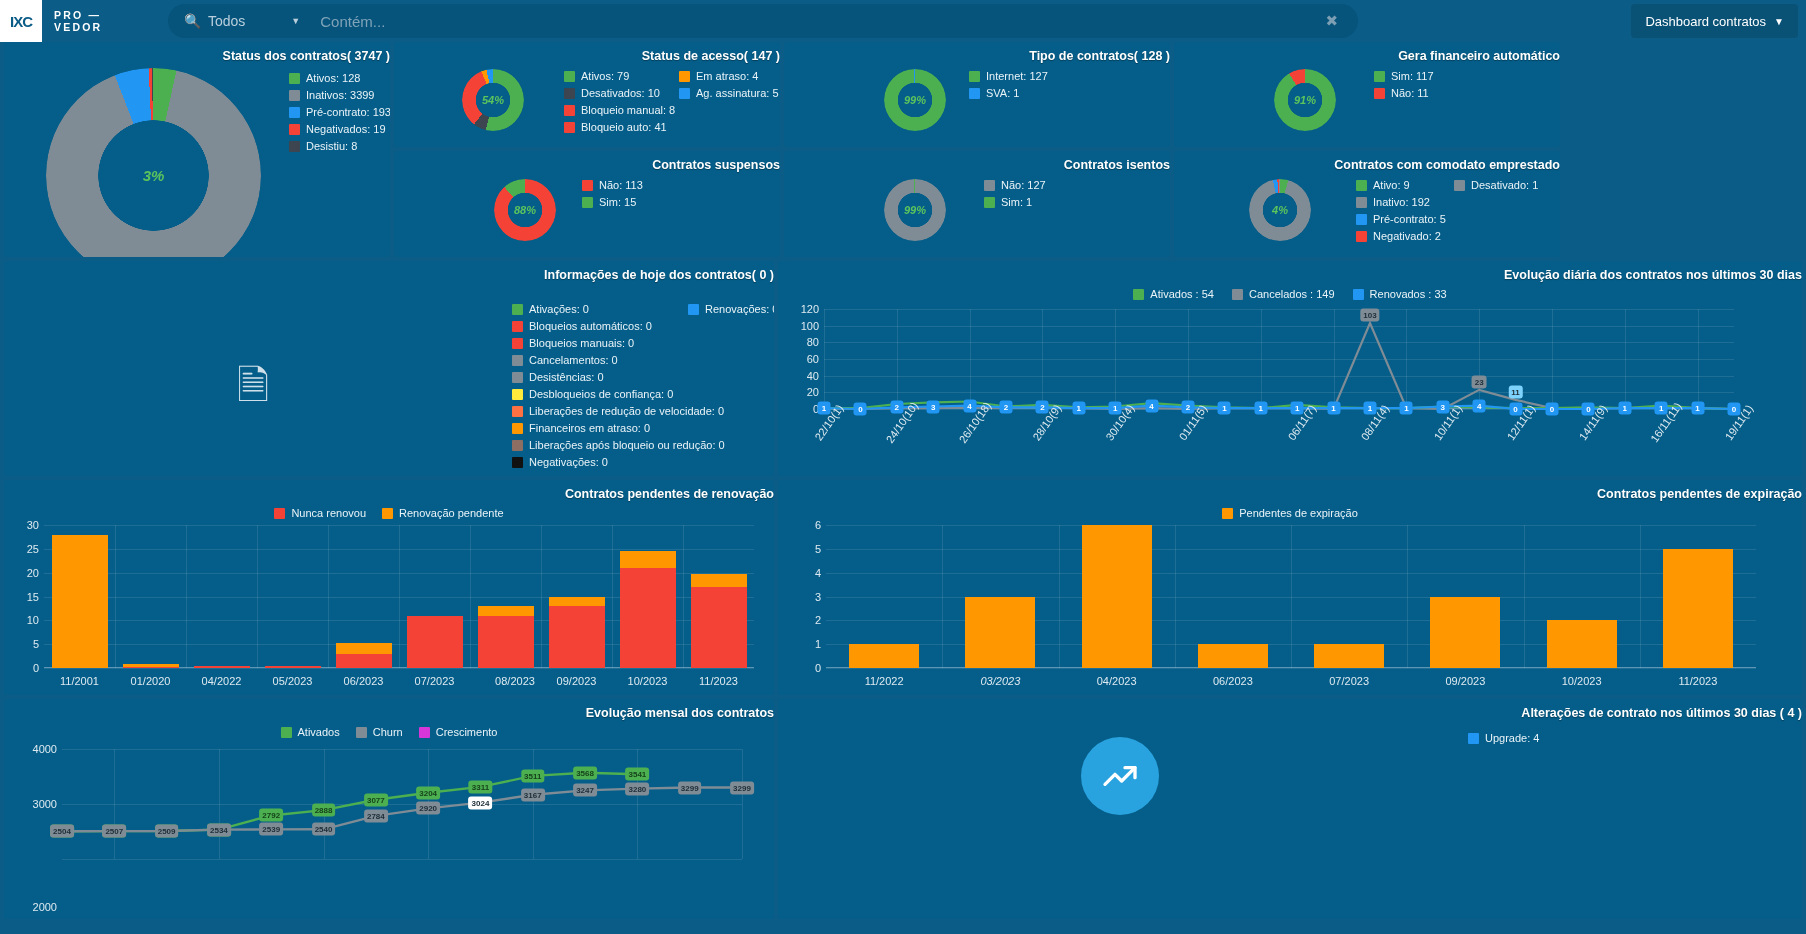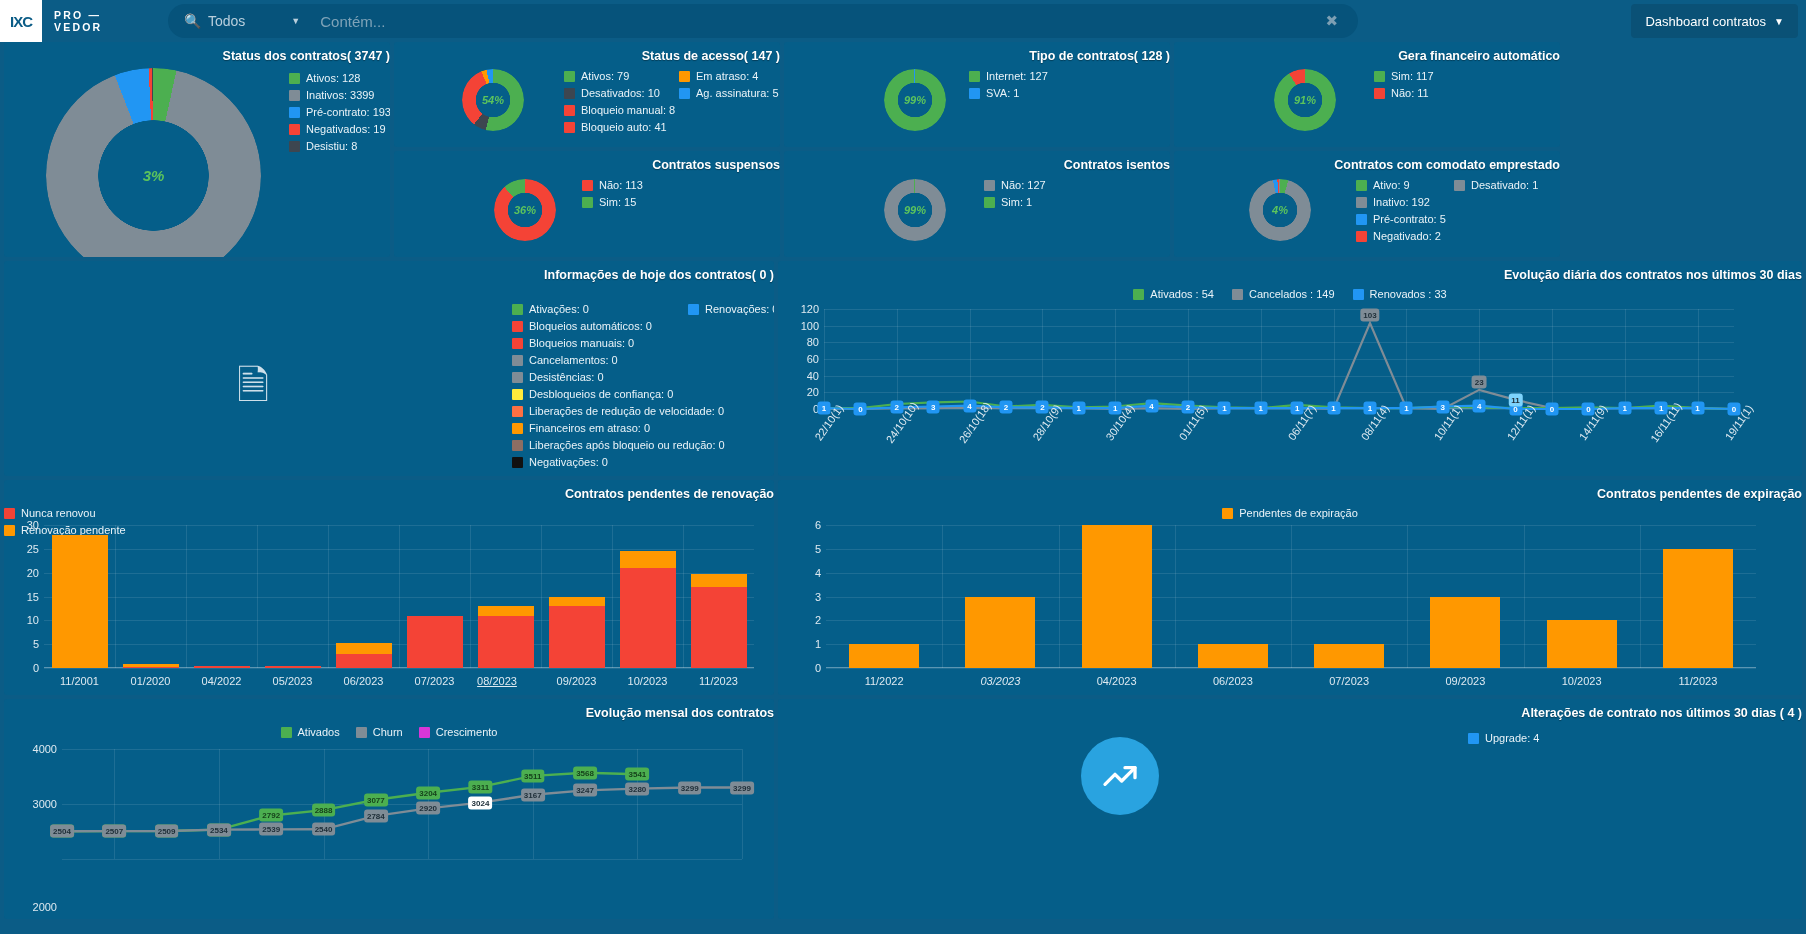--- a/index.html
+++ b/index.html
@@ -260,21 +260,21 @@
                 <span>Não: 11</span>
               </div>
             </div>
           </div>
         </div>
         <div class="row">
           <div class="panel" style="width: 386px; height: 106px;">
             <div class="panel-title">Contratos suspensos</div>
             <div class="donut-wrap" style="width: 62px; height: 62px; position: absolute; left: 100px; top: 28px;">
               <div style="width: 62px; height: 62px; border-radius: 50%; background: conic-gradient(rgb(244, 67, 54) 0%, rgb(244, 67, 54) 88.2812%, rgb(76, 175, 80) 88.2812%, rgb(76, 175, 80) 100%); mask: radial-gradient(circle, transparent 17px, rgb(0, 0, 0) 17.5px);"></div>
-              <div class="donut-center" style="font-size: 11px;">36%</div>
+              <div class="donut-center" style="font-size: 11px;">88%</div>
             </div>
             <div class="legend" style="flex-direction: column; position: absolute; left: 188px; top: 26px;">
               <div class="lg-item">
                 <span class="sw" style="background: rgb(244, 67, 54);"></span>
                 <span>Não: 113</span>
               </div>
               <div class="lg-item">
                 <span class="sw" style="background: rgb(76, 175, 80);"></span>
                 <span>Sim: 15</span>
               </div>
@@ -455,41 +455,41 @@
           <div class="pt-label" style="left: 655.2px; top: 96.6667px; background: rgb(33, 150, 243); color: rgb(255, 255, 255);">4</div>
           <div class="pt-label" style="left: 691.6px; top: 100px; background: rgb(33, 150, 243); color: rgb(255, 255, 255);">0</div>
           <div class="pt-label" style="left: 728px; top: 100px; background: rgb(33, 150, 243); color: rgb(255, 255, 255);">0</div>
           <div class="pt-label" style="left: 764.4px; top: 100px; background: rgb(33, 150, 243); color: rgb(255, 255, 255);">0</div>
           <div class="pt-label" style="left: 800.8px; top: 99.1667px; background: rgb(33, 150, 243); color: rgb(255, 255, 255);">1</div>
           <div class="pt-label" style="left: 837.2px; top: 99.1667px; background: rgb(33, 150, 243); color: rgb(255, 255, 255);">1</div>
           <div class="pt-label" style="left: 873.6px; top: 99.1667px; background: rgb(33, 150, 243); color: rgb(255, 255, 255);">1</div>
           <div class="pt-label" style="left: 910px; top: 100px; background: rgb(33, 150, 243); color: rgb(255, 255, 255);">0</div>
           <div class="pt-label" style="left: 546px; top: 6.16667px; background: rgb(127, 140, 150); color: rgb(32, 48, 58);">103</div>
           <div class="pt-label" style="left: 655.2px; top: 72.8333px; background: rgb(127, 140, 150); color: rgb(32, 48, 58);">23</div>
-          <div class="pt-label" style="left: 691.6px; top: 82.8333px; background: #7dd3fc; color: rgb(32, 48, 58); margin-top: 8px;">11</div>
+          <div class="pt-label" style="left: 691.6px; top: 82.8333px; background: #7dd3fc; color: rgb(32, 48, 58);">11</div>
           <div class="xtick rot" style="left: 0px;">22/10(1)</div>
           <div class="xtick rot" style="left: 72.8px;">24/10(10)</div>
           <div class="xtick rot" style="left: 145.6px;">26/10(18)</div>
           <div class="xtick rot" style="left: 218.4px;">28/10(9)</div>
           <div class="xtick rot" style="left: 291.2px;">30/10(4)</div>
           <div class="xtick rot" style="left: 364px;">01/11(5)</div>
           <div class="xtick rot" style="left: 473.2px;">06/11(7)</div>
           <div class="xtick rot" style="left: 546px;">08/11(4)</div>
           <div class="xtick rot" style="left: 618.8px;">10/11(1)</div>
           <div class="xtick rot" style="left: 691.6px;">12/11(1)</div>
           <div class="xtick rot" style="left: 764.4px;">14/11(9)</div>
           <div class="xtick rot" style="left: 837.2px;">16/11(11)</div>
           <div class="xtick rot" style="left: 910px;">19/11(1)</div>
         </div>
       </div>
     </div>
     <div class="row">
       <div class="panel" style="width: 770px; height: 215px;">
         <div class="panel-title">Contratos pendentes de renovação</div>
-        <div class="legend" style="flex-direction: column; column-gap: 16px; position: absolute; left: 0px; right: 0px; top: 25px; justify-content: center;">
+        <div class="legend" style="flex-direction: row; column-gap: 16px; position: absolute; left: 0px; right: 0px; top: 25px; justify-content: center;">
           <div class="lg-item">
             <span class="sw" style="background: rgb(244, 67, 54);"></span>
             <span>Nunca renovou</span>
           </div>
           <div class="lg-item">
             <span class="sw" style="background: rgb(255, 152, 0);"></span>
             <span>Renovação pendente</span>
           </div>
         </div>
         <div class="plot" style="position: absolute; left: 40px; top: 45px; width: 710px; height: 143px;">
@@ -540,21 +540,21 @@
           </div>
           <div class="xtick" style="left: 319.5px;">06/2023</div>
           <div class="bar" style="left: 362.5px; width: 56px; height: 52.4333px;">
             <div class="bar-seg" style="bottom: 0px; height: 52.4333px; background: rgb(244, 67, 54);"></div>
           </div>
           <div class="xtick" style="left: 390.5px;">07/2023</div>
           <div class="bar" style="left: 433.5px; width: 56px; height: 61.9667px;">
             <div class="bar-seg" style="bottom: 0px; height: 52.4333px; background: rgb(244, 67, 54);"></div>
             <div class="bar-seg" style="bottom: 52.4333px; height: 9.53333px; background: rgb(255, 152, 0);"></div>
           </div>
-          <div class="xtick" style="left: 453px; text-decoration: underline;">08/2023</div>
+          <div class="xtick" style="left: 471px;">08/2023</div>
           <div class="bar" style="left: 504.5px; width: 56px; height: 71.5px;">
             <div class="bar-seg" style="bottom: 0px; height: 61.9667px; background: rgb(244, 67, 54);"></div>
             <div class="bar-seg" style="bottom: 61.9667px; height: 9.53333px; background: rgb(255, 152, 0);"></div>
           </div>
           <div class="xtick" style="left: 532.5px;">09/2023</div>
           <div class="bar" style="left: 575.5px; width: 56px; height: 116.783px;">
             <div class="bar-seg" style="bottom: 0px; height: 100.1px; background: rgb(244, 67, 54);"></div>
             <div class="bar-seg" style="bottom: 100.1px; height: 16.6833px; background: rgb(255, 152, 0);"></div>
           </div>
           <div class="xtick" style="left: 603.5px;">10/2023</div>

